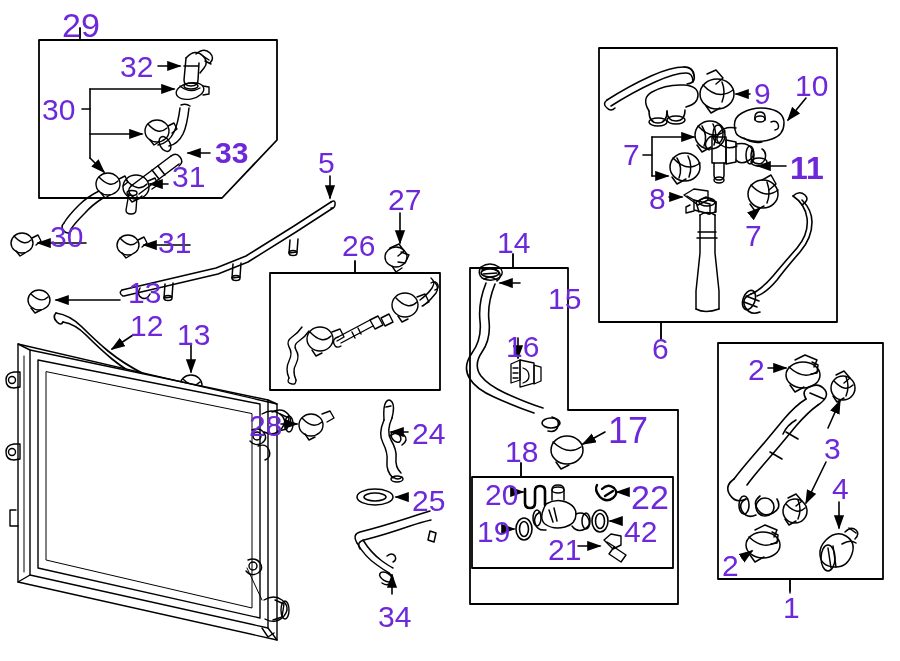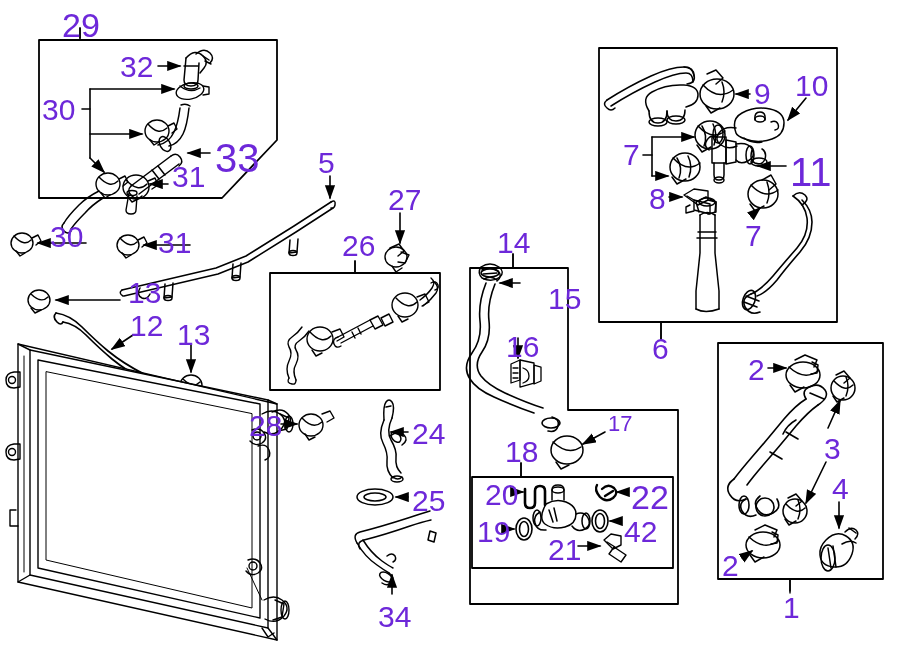--- a/index.html
+++ b/index.html
@@ -570,48 +570,48 @@
 
         <path d="M790,579 L790,591"></path>
       </g>
     </g>
   </svg>
 
   <div id="callout-layer">
       <div class="callout" style="left: 62px; top: 8px; font-size: 34px;">29</div>
       <div class="callout" style="left: 120px; top: 52px; font-size: 30px;">32</div>
       <div class="callout" style="left: 42px; top: 95px; font-size: 30px;">30</div>
-      <div class="callout" style="left: 215px; top: 138px; font-size: 40px;">33</div>
+      <div class="callout" style="left: 215px; top: 138px; font-size: 30px; font-weight: bold;">33</div>
       <div class="callout" style="left: 172px; top: 162px; font-size: 30px;">31</div>
       <div class="callout" style="left: 50px; top: 222px; font-size: 30px;">30</div>
       <div class="callout" style="left: 158px; top: 228px; font-size: 30px;">31</div>
       <div class="callout" style="left: 128px; top: 278px; font-size: 30px;">13</div>
       <div class="callout" style="left: 130px; top: 311px; font-size: 30px;">12</div>
       <div class="callout" style="left: 177px; top: 320px; font-size: 30px;">13</div>
       <div class="callout" style="left: 318px; top: 148px; font-size: 30px;">5</div>
       <div class="callout" style="left: 388px; top: 185px; font-size: 30px;">27</div>
       <div class="callout" style="left: 342px; top: 231px; font-size: 30px;">26</div>
       <div class="callout" style="left: 249px; top: 411px; font-size: 30px;">28</div>
       <div class="callout" style="left: 412px; top: 419px; font-size: 30px;">24</div>
       <div class="callout" style="left: 412px; top: 486px; font-size: 30px;">25</div>
       <div class="callout" style="left: 378px; top: 602px; font-size: 30px;">34</div>
       <div class="callout" style="left: 497px; top: 228px; font-size: 30px;">14</div>
       <div class="callout" style="left: 548px; top: 272px; font-size: 30px; margin-top: 12px;">15</div>
       <div class="callout" style="left: 506px; top: 310px; font-size: 30px; margin-top: 22px;">16</div>
-      <div class="callout" style="left: 608px; top: 413px; font-size: 22px;">17</div>
+      <div class="callout" style="left: 608px; top: 413px; font-size: 36px;">17</div>
       <div class="callout" style="left: 505px; top: 437px; font-size: 30px;">18</div>
       <div class="callout" style="left: 485px; top: 480px; font-size: 30px;">20</div>
       <div class="callout" style="left: 631px; top: 480px; font-size: 34px;">22</div>
       <div class="callout" style="left: 477px; top: 517px; font-size: 30px;">19</div>
       <div class="callout" style="left: 624px; top: 517px; font-size: 30px;">42</div>
       <div class="callout" style="left: 548px; top: 535px; font-size: 30px;">21</div>
       <div class="callout" style="left: 754px; top: 79px; font-size: 30px;">9</div>
       <div class="callout" style="left: 795px; top: 71px; font-size: 30px;">10</div>
       <div class="callout" style="left: 623px; top: 140px; font-size: 30px;">7</div>
-      <div class="callout" style="left: 790px; top: 152px; font-size: 40px;">11</div>
+      <div class="callout" style="left: 790px; top: 152px; font-size: 32px; font-weight: bold;">11</div>
       <div class="callout" style="left: 649px; top: 184px; font-size: 30px;">8</div>
       <div class="callout" style="left: 745px; top: 221px; font-size: 30px;">7</div>
       <div class="callout" style="left: 652px; top: 334px; font-size: 30px;">6</div>
       <div class="callout" style="left: 748px; top: 355px; font-size: 30px;">2</div>
       <div class="callout" style="left: 824px; top: 434px; font-size: 30px;">3</div>
       <div class="callout" style="left: 832px; top: 474px; font-size: 30px;">4</div>
       <div class="callout" style="left: 722px; top: 551px; font-size: 30px;">2</div>
       <div class="callout" style="left: 783px; top: 593px; font-size: 30px;">1</div>
     </div>
 

